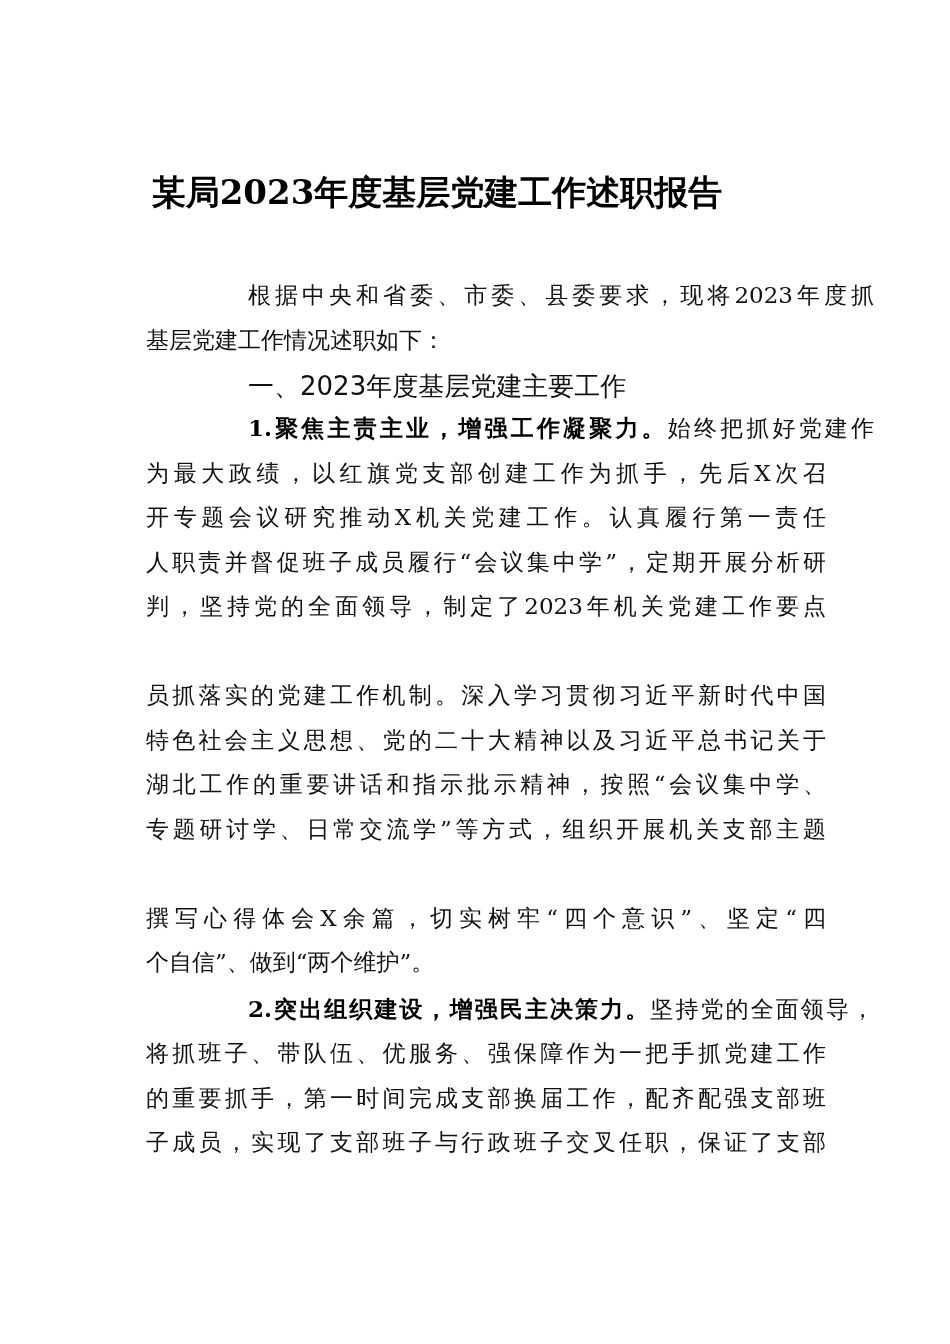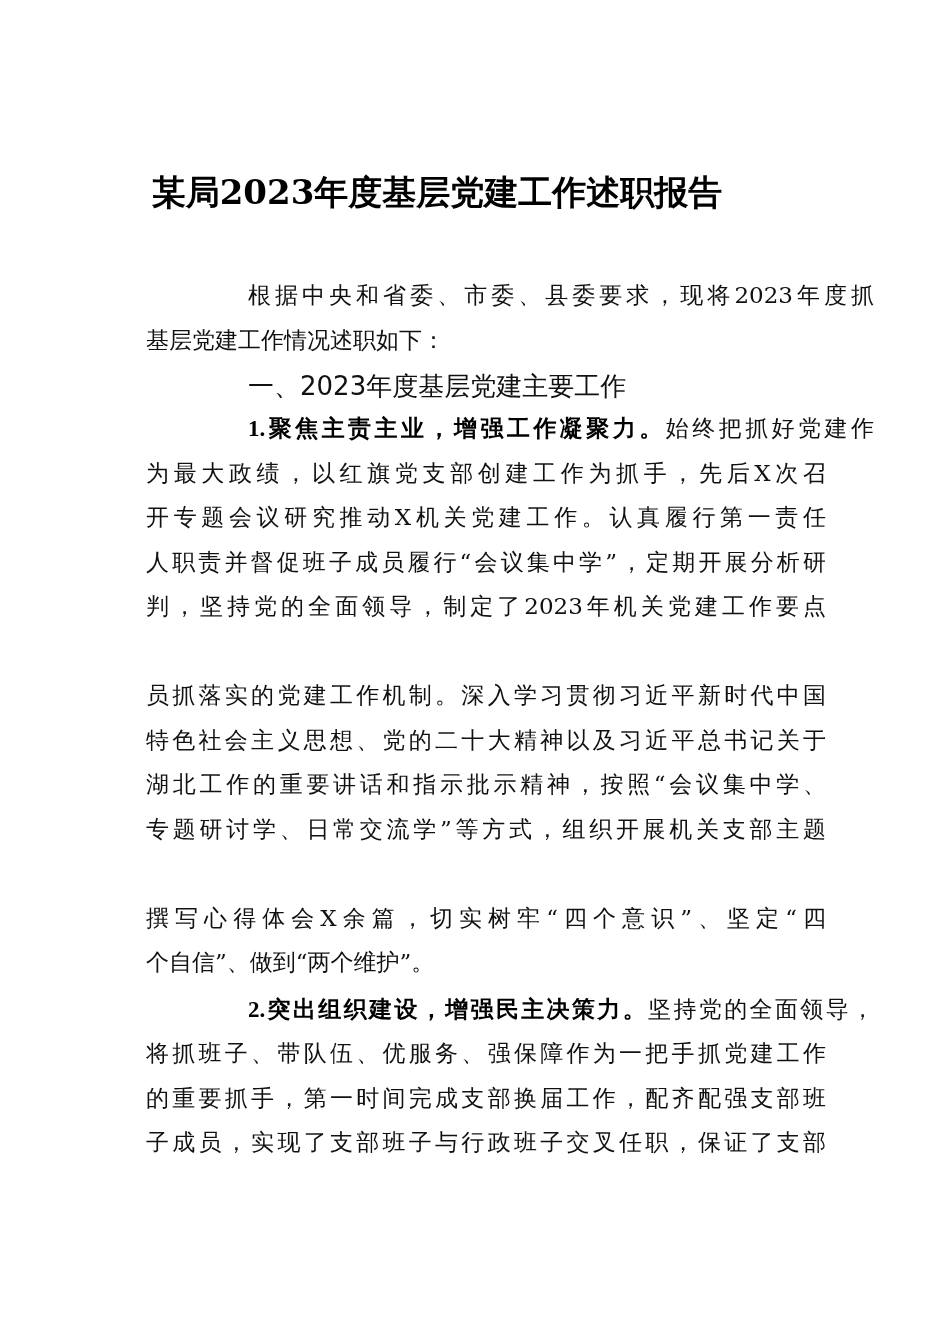--- a/index.html
+++ b/index.html
@@ -12,21 +12,21 @@
   }
   .line {
     position: absolute; left: 146px; width: 680px;
     font-family: "DejaVu Serif", "Liberation Serif", serif;
     font-size: 23px; color: #111; white-space: nowrap;
     text-align: justify; text-align-last: justify; letter-spacing: 0px;
   }
   .line.indent { left: 204px; width: 626px; margin-left: 44px; }
   .line.last { text-align-last: left; }
   .line.heading { font-family: "DejaVu Sans", "Liberation Sans", sans-serif; font-size: 26px; }
-  .b { font-weight: bold; color: #000; font-family: Liberation Serif, serif; }
+  .b { font-weight: bold; color: #000; }
 </style>
 </head>
 <body>
 
 <div class="page">
   <div class="title">某局2023年度基层党建工作述职报告</div>
 
   <div class="line indent" style="top:280px">根据中央和省委、市委、县委要求，现将2023年度抓</div>
   <div class="line last" style="top:325px">基层党建工作情况述职如下：</div>
 

